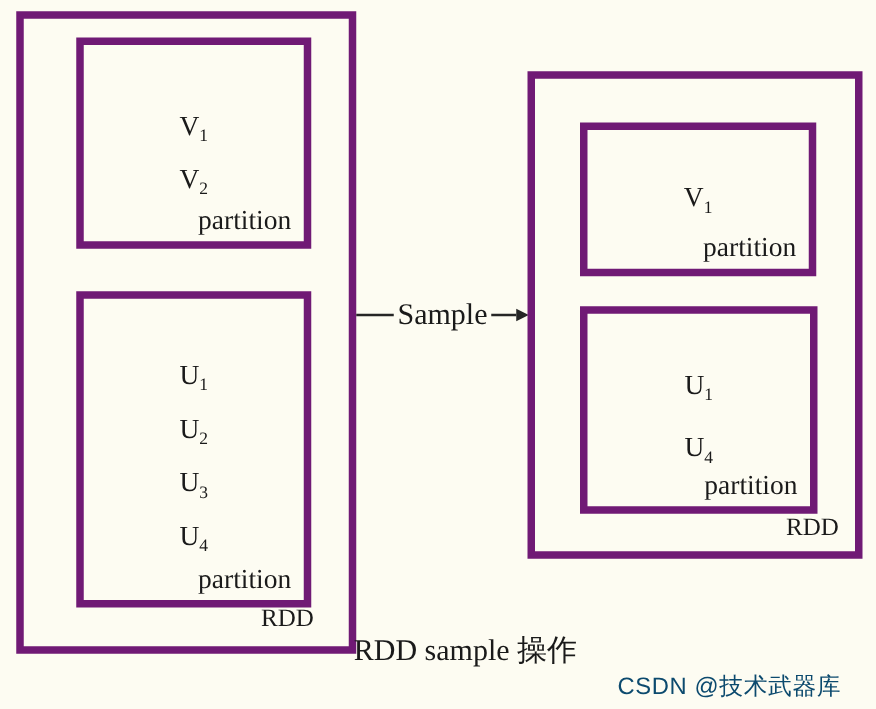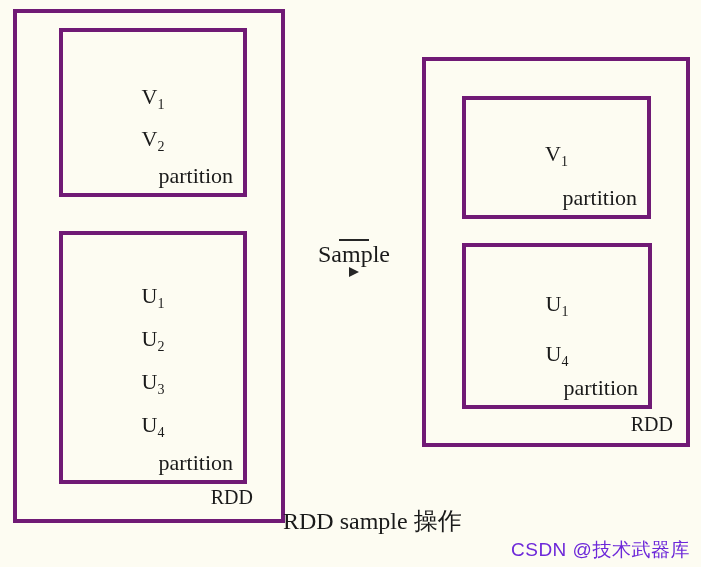--- a/index.html
+++ b/index.html
@@ -1,49 +1,49 @@
 <!DOCTYPE html>
 <html><head>
 <meta charset="utf-8">
 <style>
   html,body{margin:0;padding:0;background:#fdfcf2;}
   .stage{
     position:relative;width:701px;height:567px;background:#fdfcf2;
     font-family:"Liberation Serif", serif;color:#1a1a1a;overflow:hidden;
   }
-  .box{position:absolute;border:4px solid #701a75;box-sizing:border-box;}
+  .box{position:absolute;border:6px solid #701a75;box-sizing:border-box;}
   .left-rdd{left:13px;top:9px;width:272px;height:514px;}
   .right-rdd{left:422px;top:57px;width:268px;height:390px;}
   .partition{background:transparent;}
   .p-lt{left:42px;top:15px;width:188px;height:169px;}
   .p-lb{left:42px;top:218px;width:188px;height:253px;}
   .p-rt{left:36px;top:35px;width:189px;height:123px;}
   .p-rb{left:36px;top:182px;width:190px;height:166px;}
   .items{display:flex;flex-direction:column;align-items:center;}
   .p-lt .items{padding-top:51px;gap:14px;}
   .p-lb .items{padding-top:47px;gap:15px;}
   .p-rt .items{padding-top:40px;}
   .p-rb .items{padding-top:43px;gap:22px;}
   .item{font-size:22px;line-height:28px;height:28px;white-space:nowrap;}
   .sub{font-size:14px;vertical-align:-5px;letter-spacing:0;}
   .part-label{position:absolute;right:10px;bottom:5px;font-size:22px;line-height:24px;}
   .rdd-label{position:absolute;font-size:20px;line-height:28px;}
   .left-rdd .rdd-label{right:28px;bottom:8px;}
   .right-rdd .rdd-label{right:13px;bottom:5px;}
   .sample{position:absolute;left:285px;top:239px;width:138px;height:26px;
-    display:flex;align-items:center;flex-direction:column;}
+    display:flex;align-items:center;}
   .s-line{height:2px;background:#262626;}
   .s-line.pre{width:30px;flex:none;}
   .s-line.post{flex:1;}
   .s-label{font-size:24px;line-height:26px;padding:0 3px;white-space:nowrap;}
   .s-head{width:0;height:0;border-left:10px solid #262626;
     border-top:5px solid transparent;border-bottom:5px solid transparent;flex:none;}
   .caption{position:absolute;left:283px;top:507px;font-size:24px;line-height:28px;white-space:nowrap;}
-  .watermark{position:absolute;left:511px;top:539px;font-size:19px;line-height:22px;
-    font-family:"Liberation Sans", sans-serif;color:#6d28d9;letter-spacing:0.5px;white-space:nowrap;}
+  .watermark{position:absolute;left:494px;top:539px;font-size:19px;line-height:22px;
+    font-family:"Liberation Sans", sans-serif;color:#0c4a6e;letter-spacing:0.5px;white-space:nowrap;}
 </style>
 </head>
 <body>
 
 <div class="stage">
 
   <div class="box left-rdd">
     <div class="box partition p-lt">
       <div class="items">
         <div class="item"><span>V</span><span class="sub">1</span></div>

